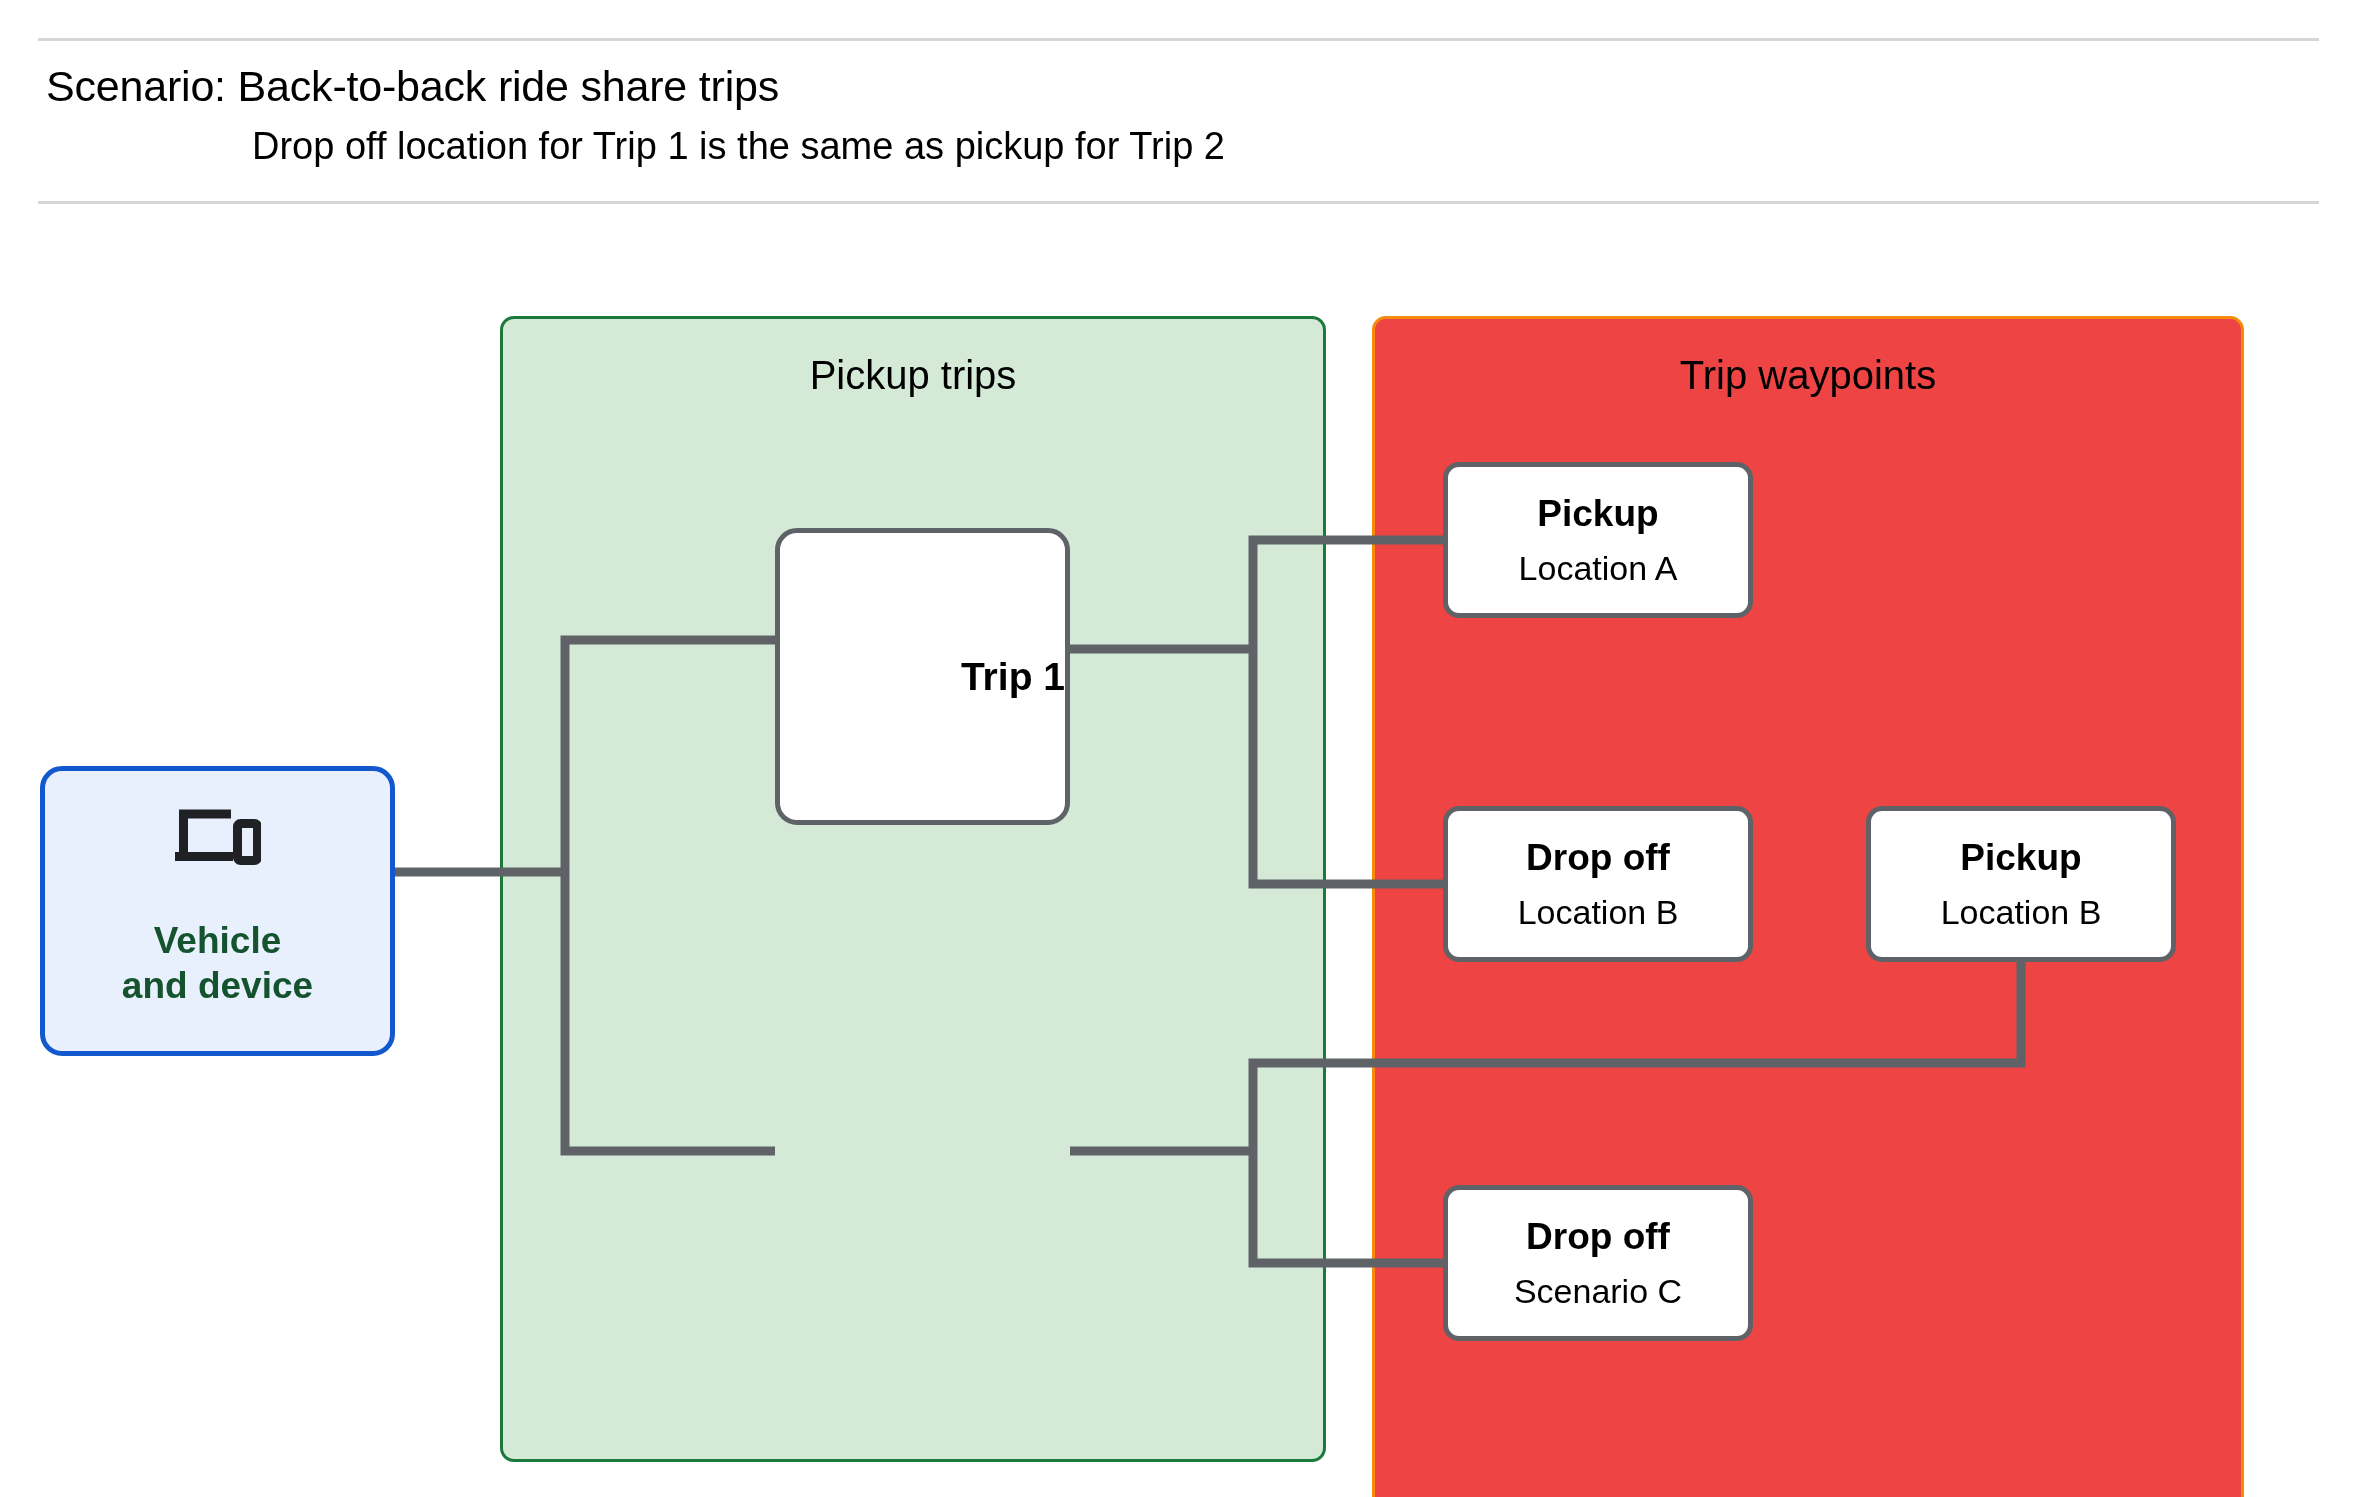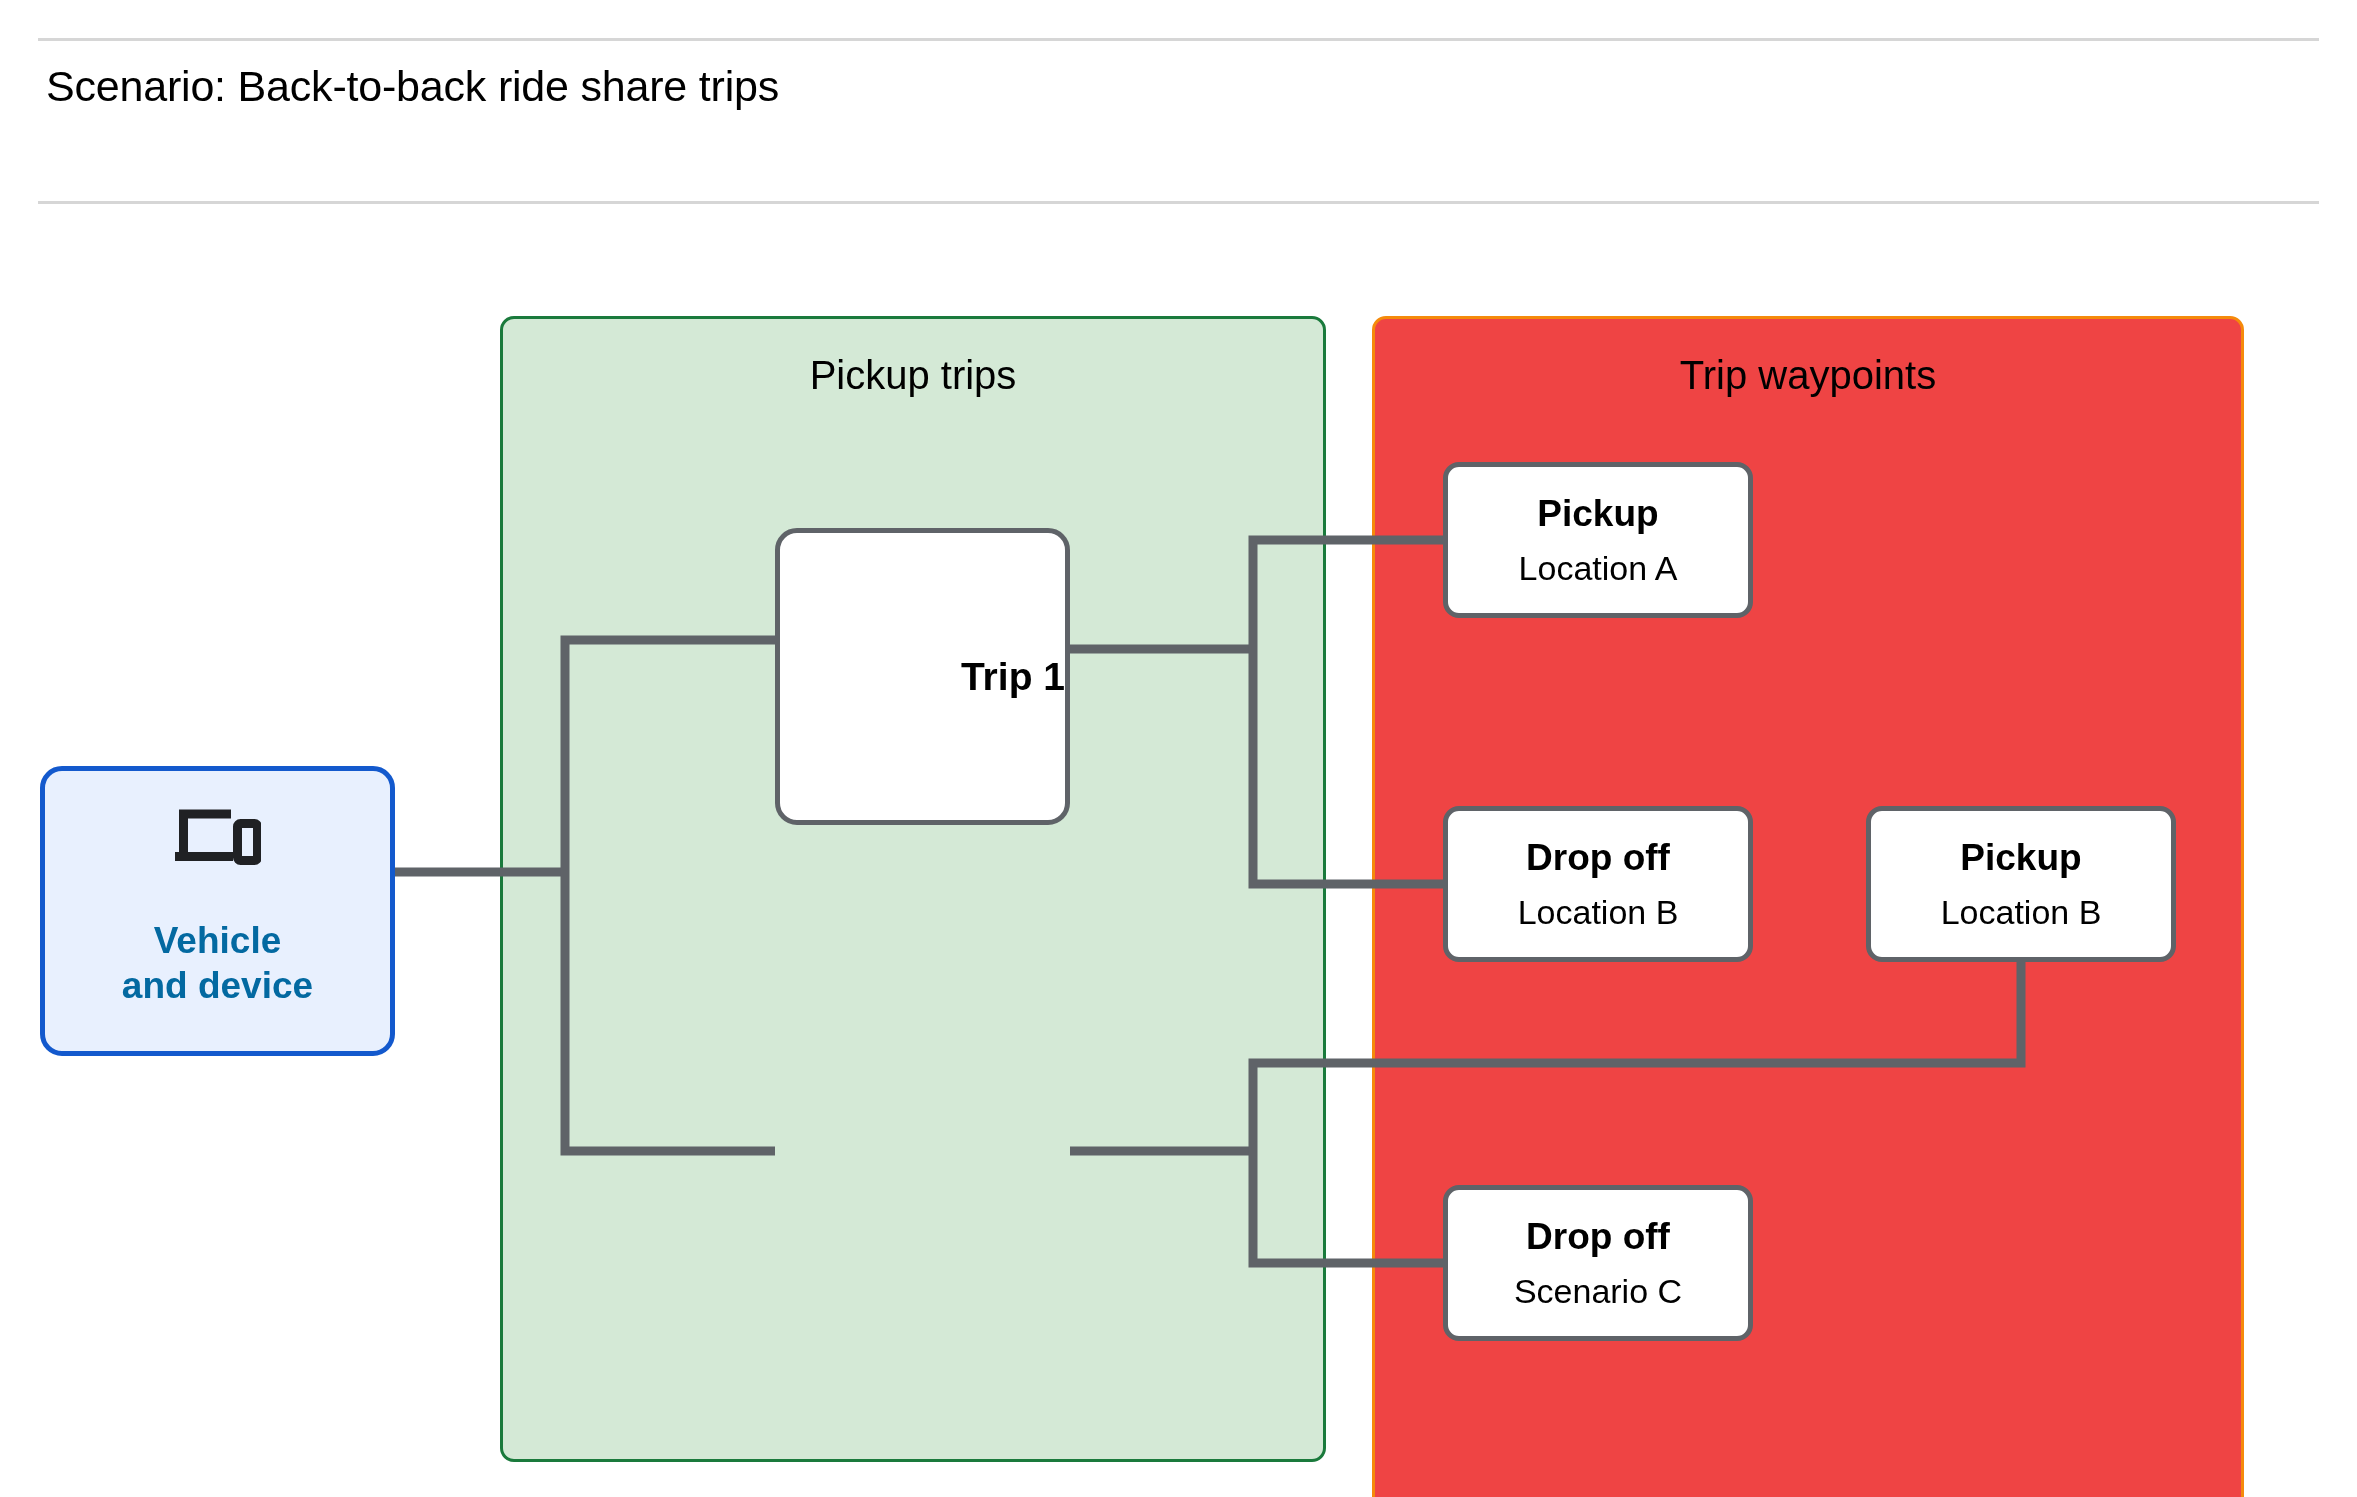--- a/index.html
+++ b/index.html
@@ -158,33 +158,34 @@
     align-items: center;
     justify-content: center;
   }
   #vehicle-icon {
     margin-top: -6px;
     margin-bottom: 44px;
   }
   #vehicle-label {
     font-size: 37px;
     font-weight: bold;
-    color: #0369a1;
+    color: #14532d;
     line-height: 1.22;
     text-align: center;
     white-space: pre-line;
   }
 </style>
 </head>
 <body>
 
 <div id="canvas">
 
   <div class="rule" id="rule-top"></div>
   <div id="scenario-title">Scenario: Back-to-back ride share trips</div>
+  <div id="scenario-subtitle">Drop off  location for Trip 1 is the same as pickup for Trip 2</div>
   <div class="rule" id="rule-bot"></div>
 
   <div class="group" id="group-current-trips">
     <div class="group-title">Pickup trips</div>
   </div>
 
   <div class="group" id="group-trip-waypoints">
     <div class="group-title">Trip waypoints</div>
   </div>
 

